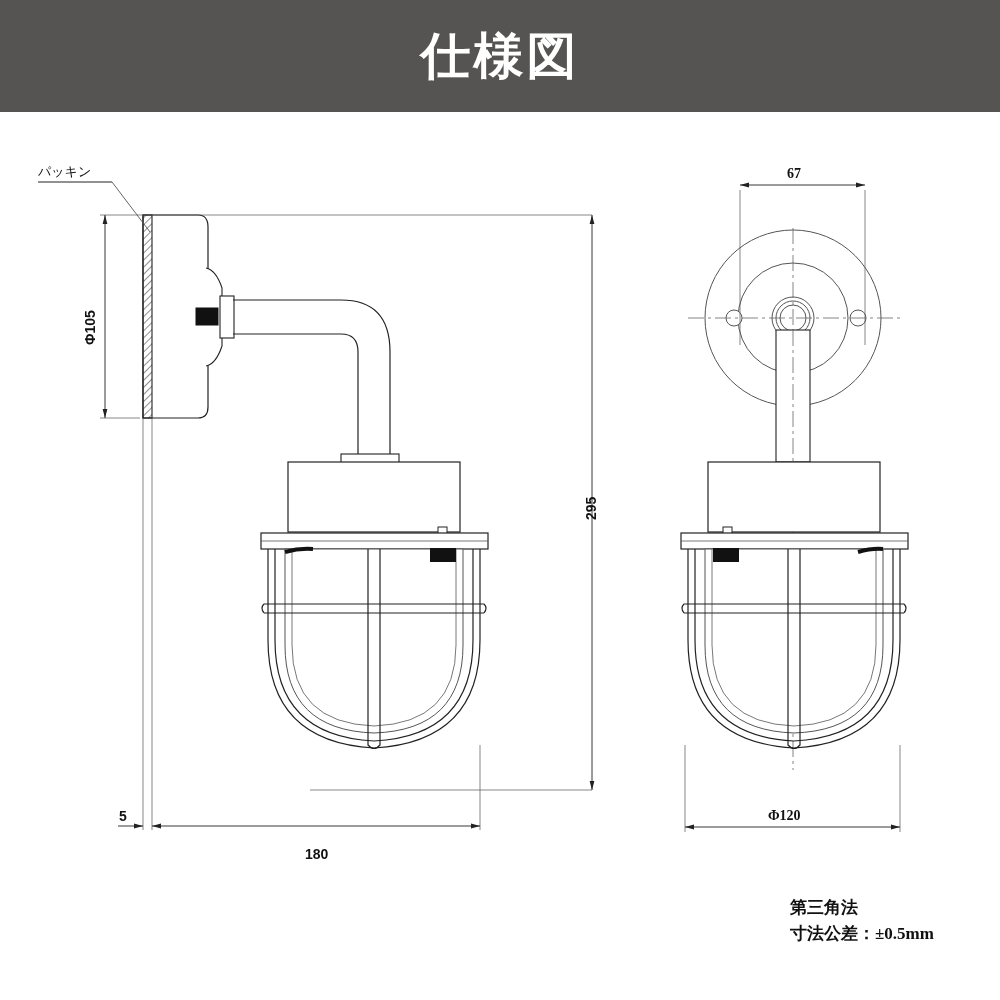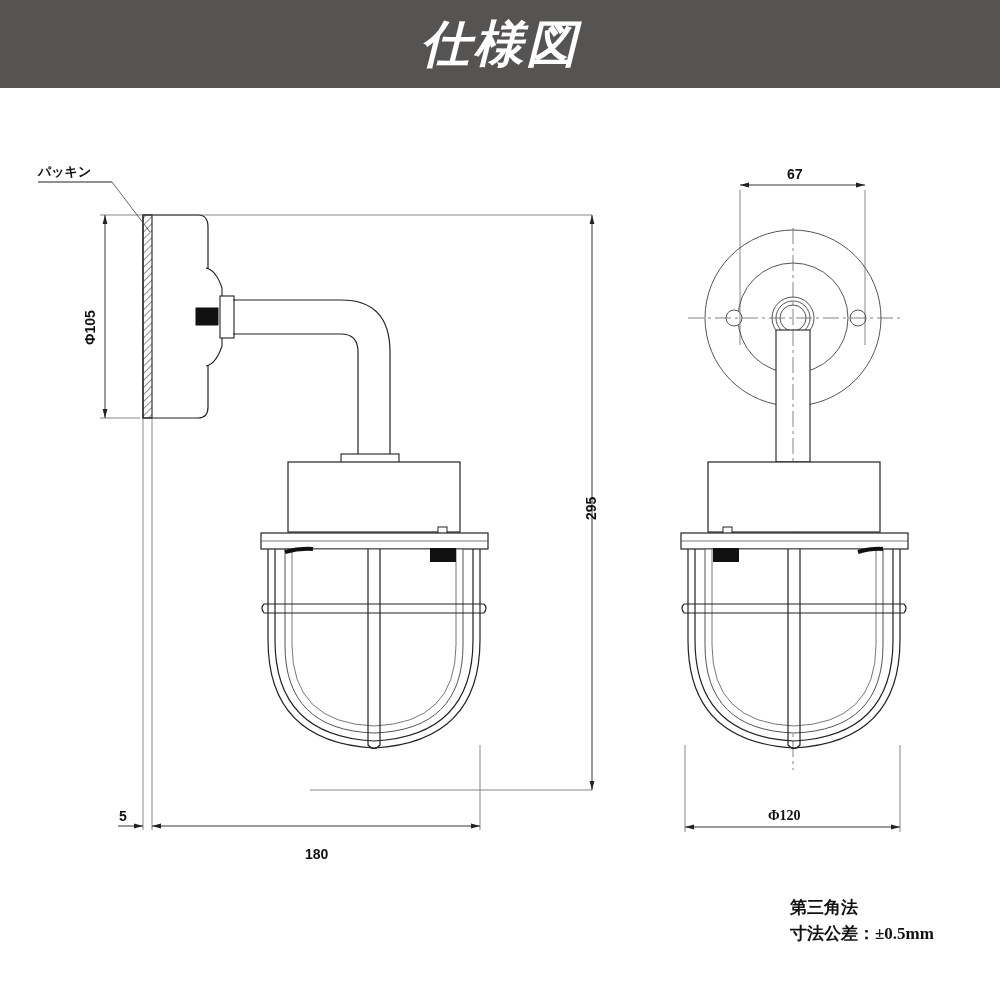--- a/index.html
+++ b/index.html
@@ -18,26 +18,25 @@
     position: relative;
     width: 1000px;
     height: 1000px;
     background: #ffffff;
   }
   .header-bar {
     position: absolute;
     left: 0;
     top: 0;
     width: 1000px;
-    height: 88px;
+    height: 112px;
     background: #565452;
     display: flex;
     align-items: center;
     justify-content: center;
-    font-style: italic;
   }
   .header-title {
     color: #ffffff;
     font-size: 50px;
     font-weight: bold;
     letter-spacing: 3px;
     font-family: "DejaVu Sans", "Liberation Sans", sans-serif;
   }
   .drawing-svg {
     position: absolute;
@@ -65,21 +64,21 @@
     white-space: nowrap;
   }
   .dim-label.vert {
     transform-origin: left top;
     transform: rotate(-90deg);
   }
   .callout-label {
     position: absolute;
     font-family: "DejaVu Sans", "Liberation Sans", sans-serif;
     font-size: 13px;
-    font-weight: bold;
+    font-weight: normal;
     color: #111111;
     white-space: nowrap;
   }
 </style>
 </head>
 <body>
 
 <div id="page">
 
   <div class="header-bar">
@@ -248,21 +247,21 @@
   <div class="callout-label" style="left:38px; top:163px;">パッキン</div>
 
   <div class="dim-label vert" style="left:82px; top:345px;">Φ105</div>
 
   <div class="dim-label vert" style="left:583px; top:520px;">295</div>
 
   <div class="dim-label" style="left:119px; top:808px;">5</div>
 
   <div class="dim-label" style="left:305px; top:806px;margin-top:40px;">180</div>
 
-  <div class="dim-label" style="left:787px; top:166px;">67</div>
+  <div class="dim-label" style="left:787px; top:166px;font-family:Liberation Serif, serif;">67</div>
 
   <div class="dim-label" style="left:768px; top:808px;font-family:Liberation Serif, serif;">Φ120</div>
 
   <div class="notes">
     <div>第三角法</div>
     <div>寸法公差：±0.5mm</div>
   </div>
 
 </div>
 

